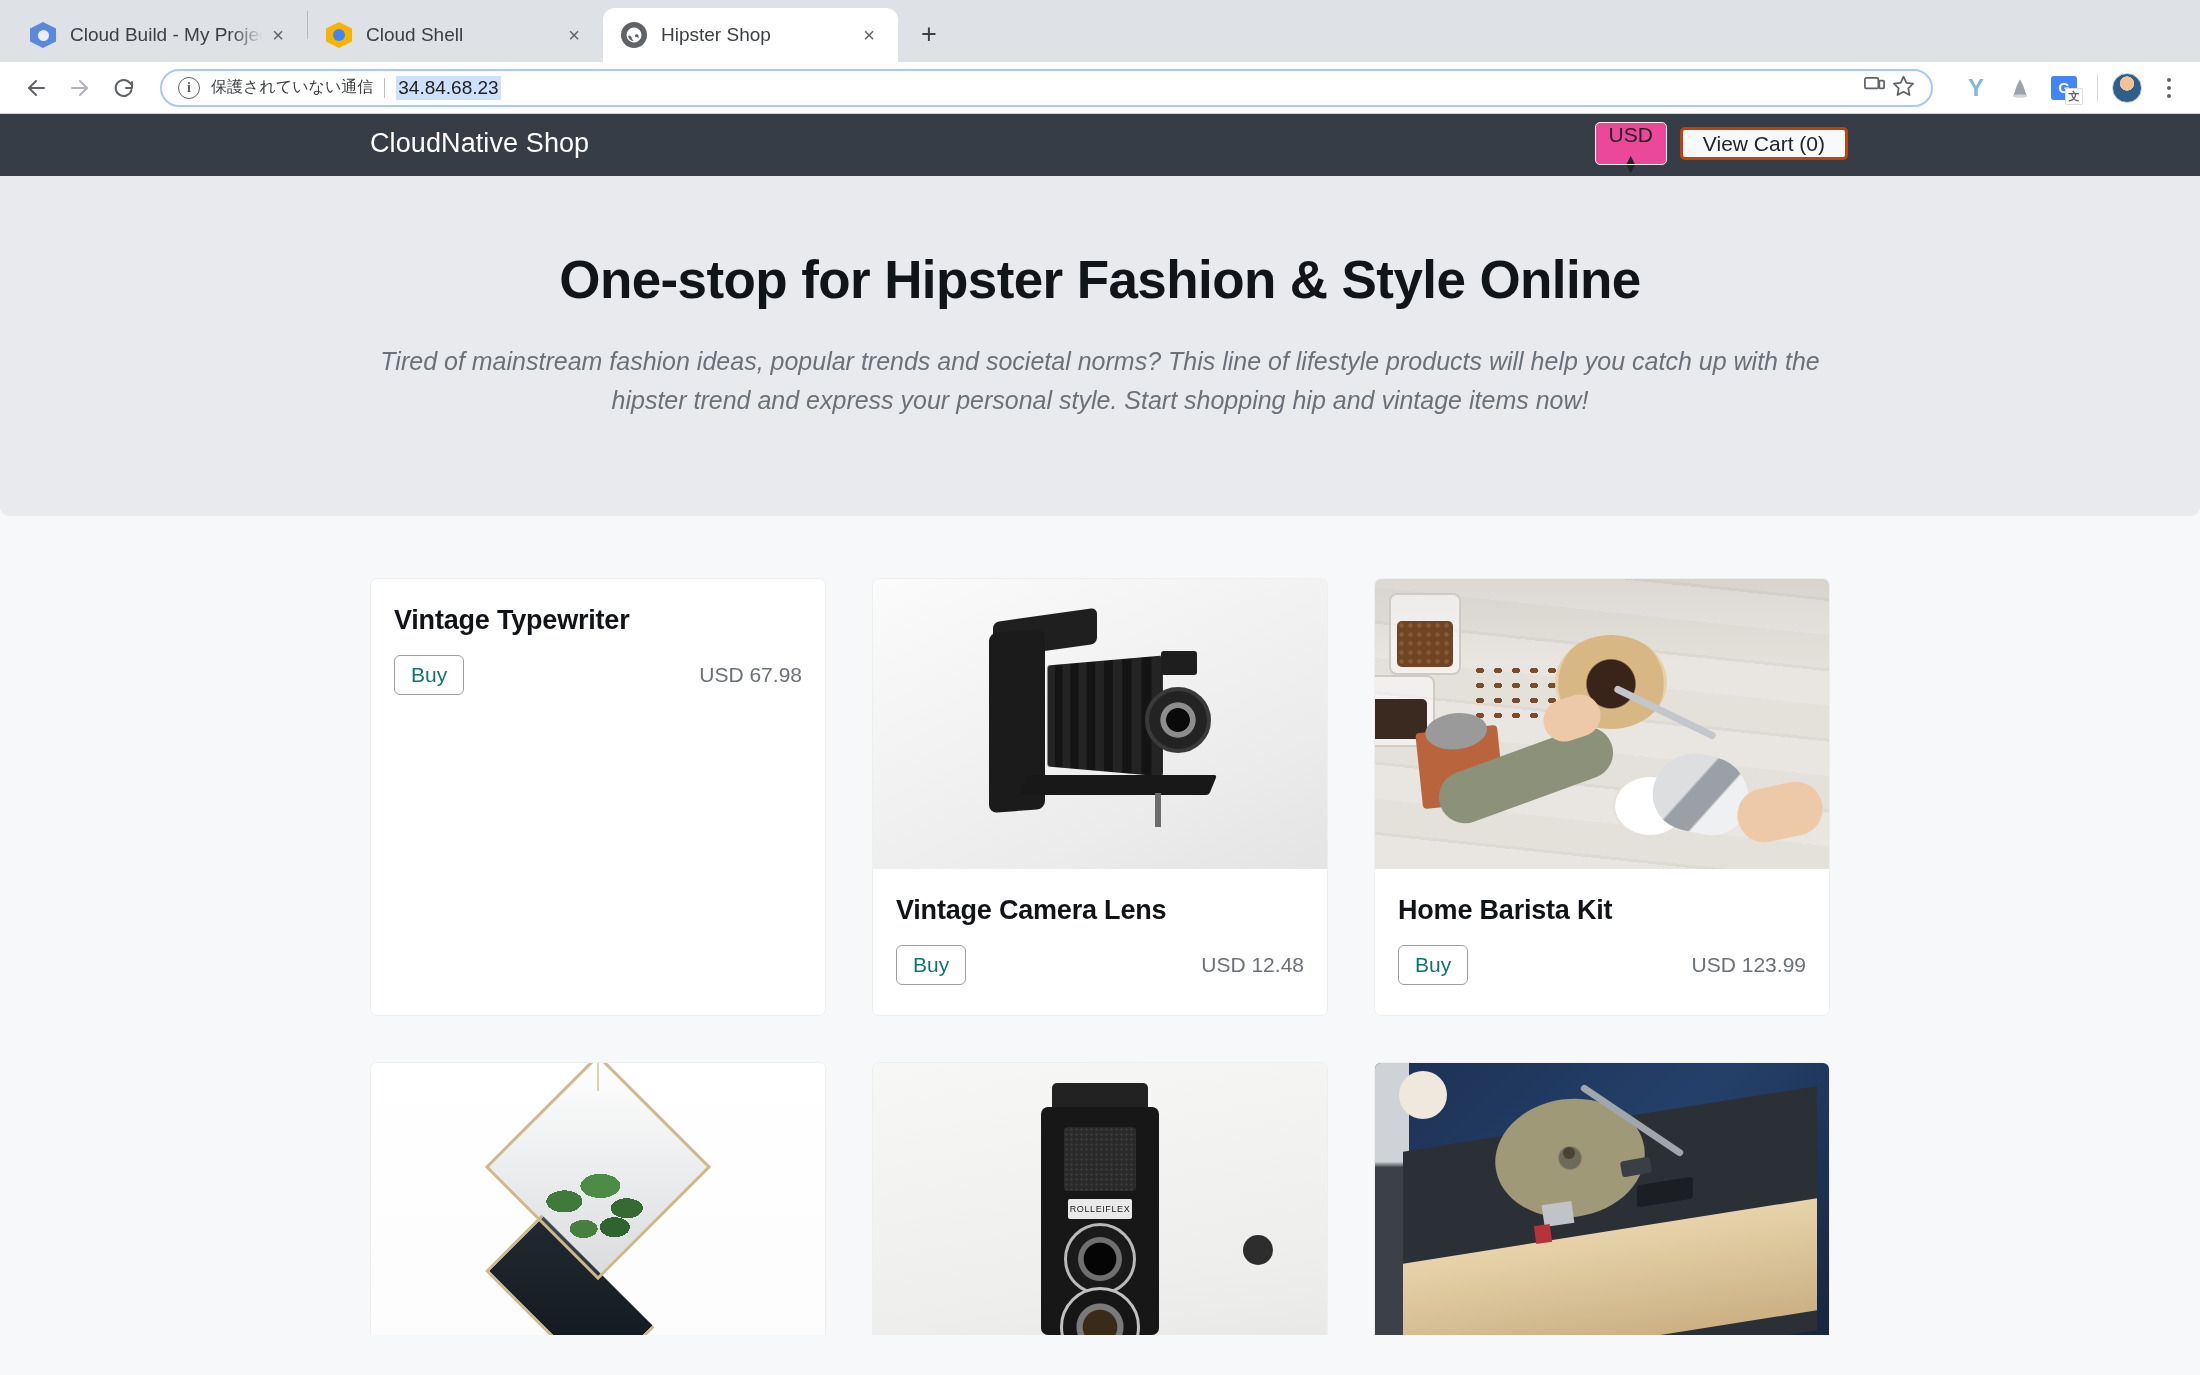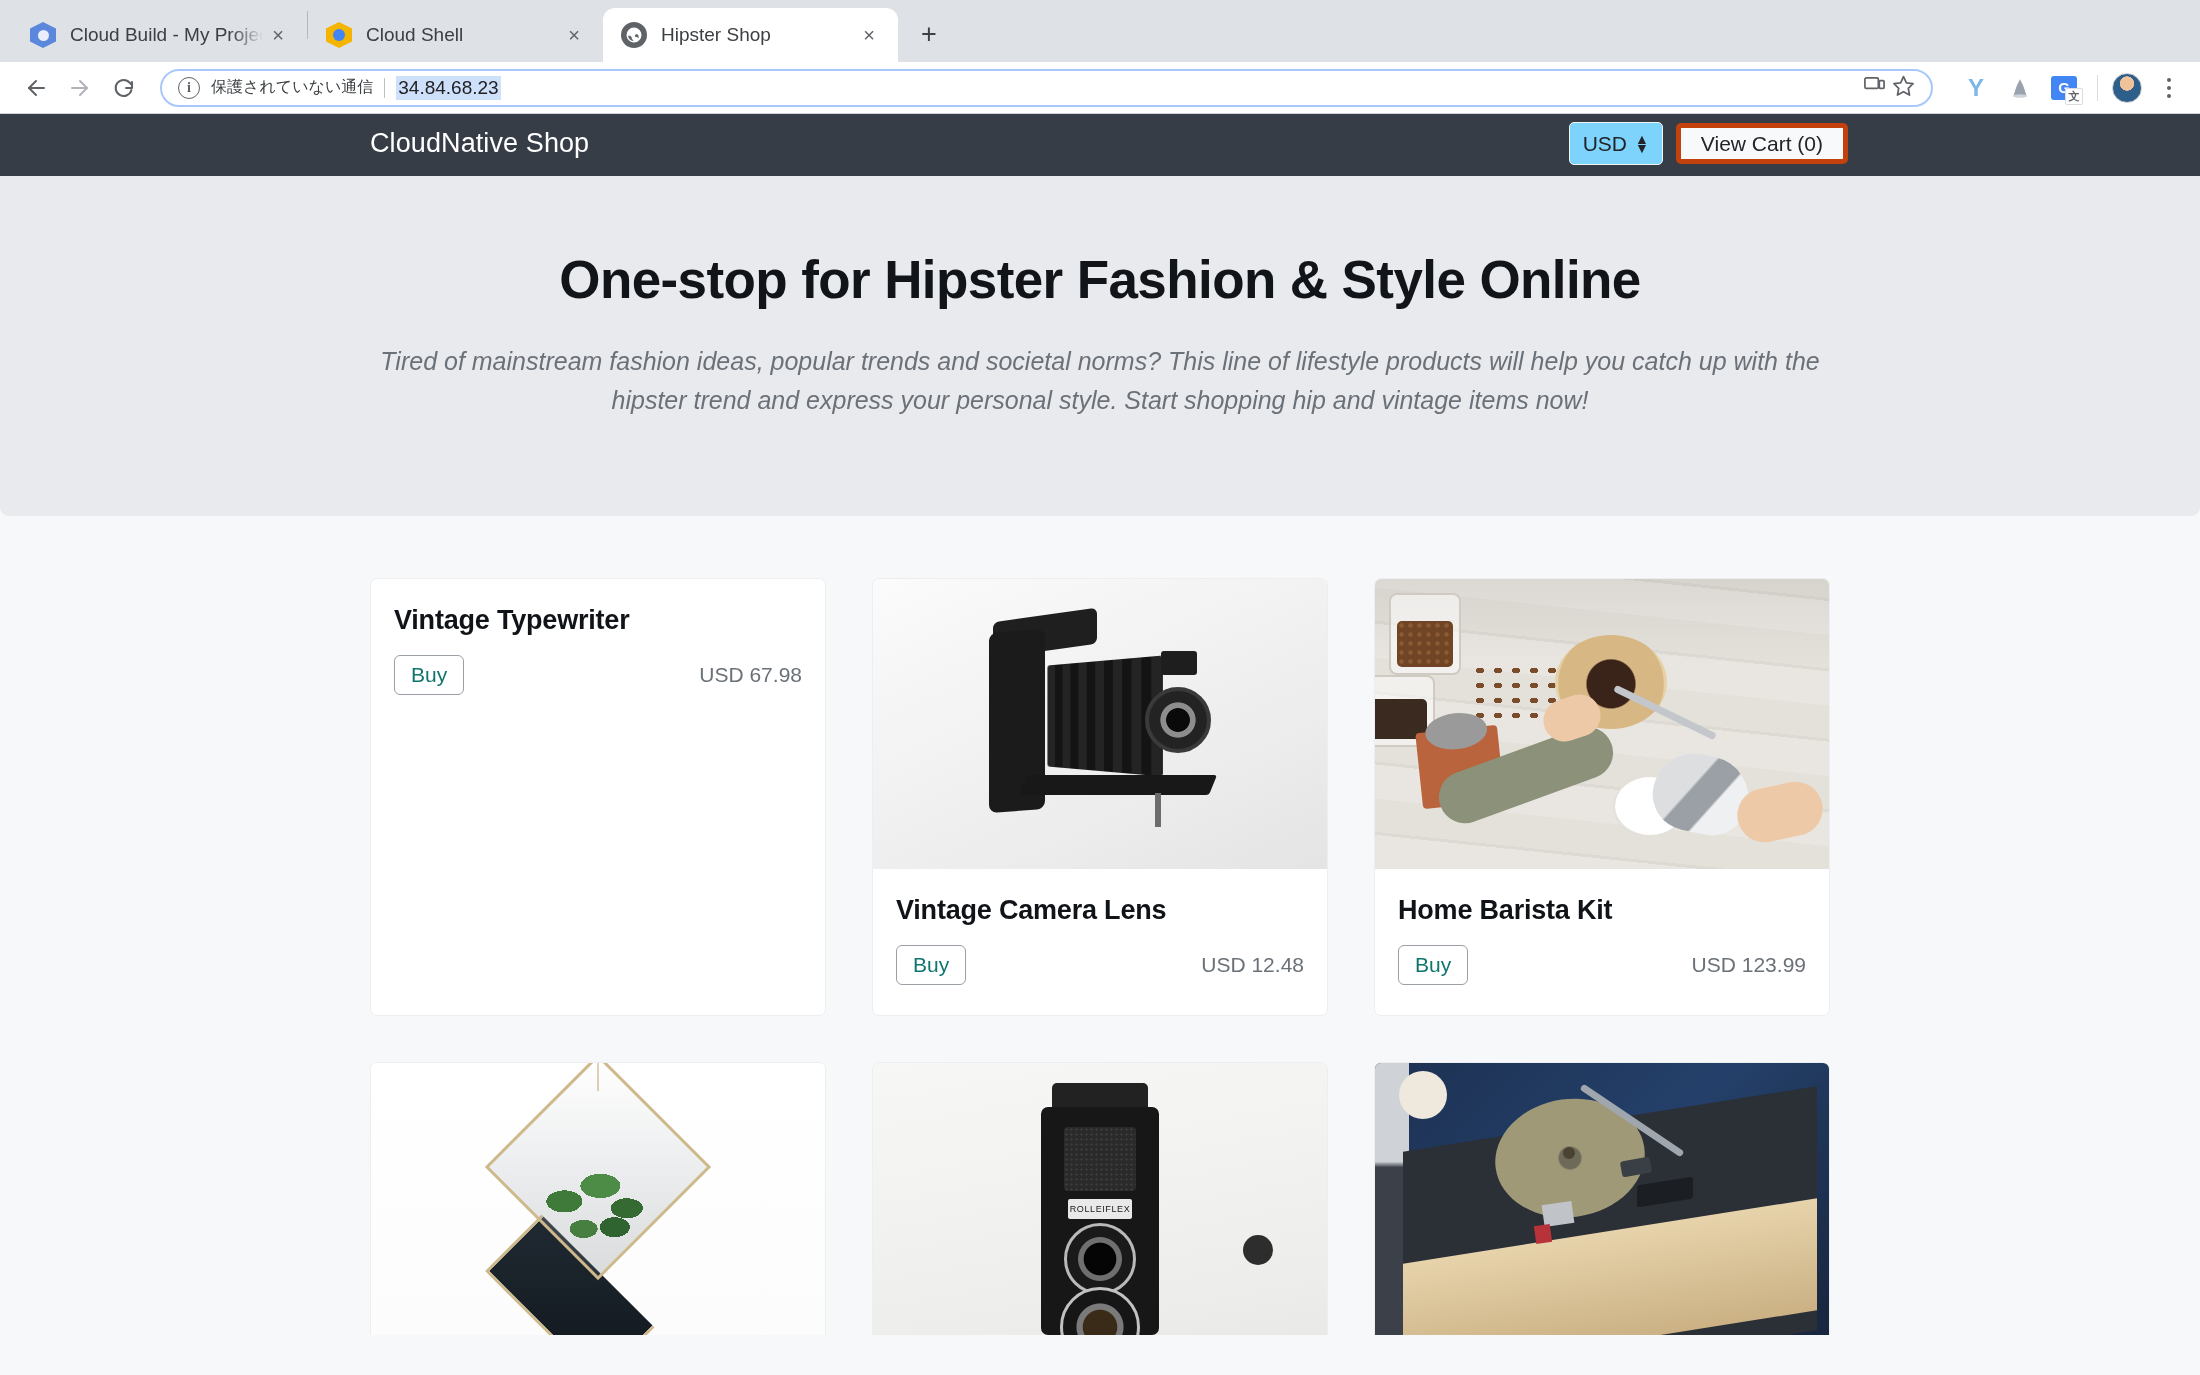--- a/index.html
+++ b/index.html
@@ -178,34 +178,34 @@
     letter-spacing: .1px;
   }
   .hdr-right {
     margin-left: auto;
     display: flex;
     align-items: center;
     gap: 13px;
     padding-right: 352px;
   }
   .currency {
-    background: #7dd3fc;
+    background: #ec4899;
     border: 1px solid #f1f2f3;
     border-radius: 5px;
     height: 43px;
     padding: 0 13px;
     display: flex; align-items: center; gap: 8px;
-    font-size: 21px; color: #212529;
+    font-size: 21px; color: #212529; flex-direction: column;
   }
   .spin { display:flex;flex-direction:column;line-height:.62; font-size:14px; color:#212529;}
   .cart-btn {
     background: #f8f9fa;
-    border: 5px solid #c2410c;
+    border: 3px solid #c2410c;
     border-radius: 5px;
-    height: 41px;
+    height: 33px;
     padding: 0 20px;
     display: flex; align-items: center;
     font-size: 21px; color: #212529;
   }
 
   .hero {
     background: #e9eaee;
     border-radius: 0 0 9px 9px;
     padding: 74px 0 96px;
     text-align: center;

